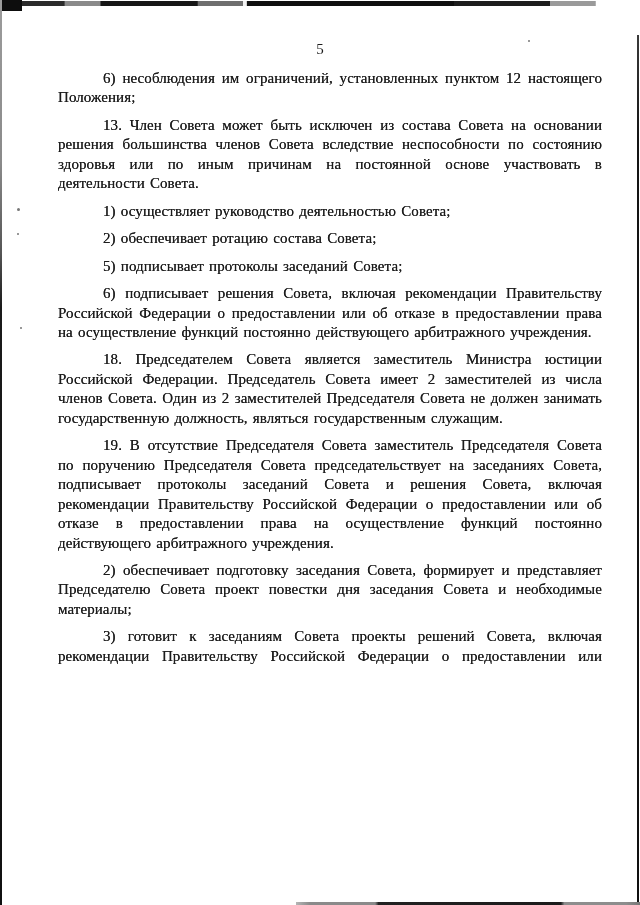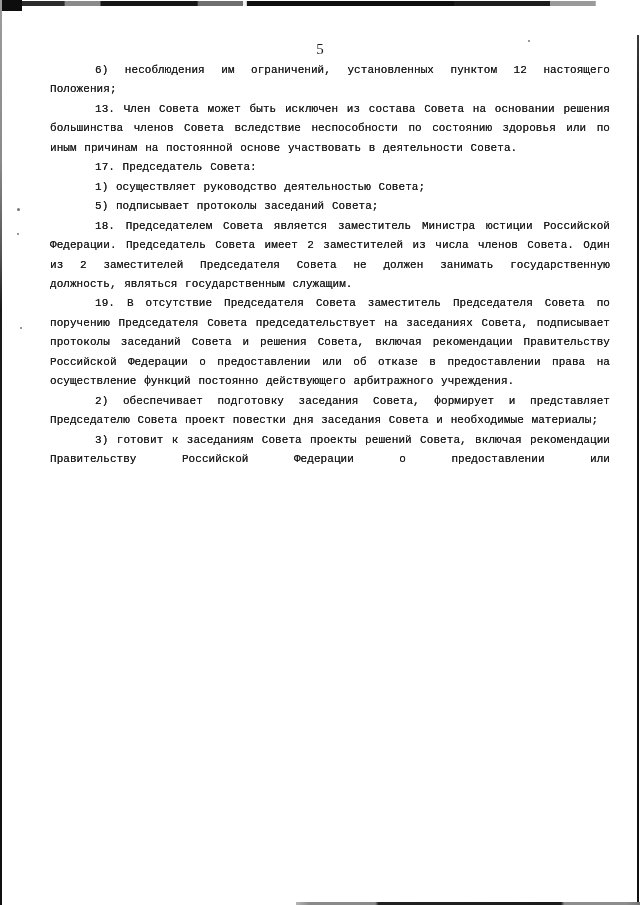--- a/index.html
+++ b/index.html
@@ -74,29 +74,28 @@
     text-align: center;
     font-size: 15px;
     line-height: 18px;
   }
   .doc {
     position: absolute;
     top: 61px; left: 50px;
     width: 560px;
   }
   .doc p {
-    margin: 0;
-    font-size: 11px;
+    margin: 8px;
+    font-size: 15px;
     line-height: 19.45px;
     text-indent: 45px;
     text-align: justify;
     word-spacing: 0.09em;
     letter-spacing: 0.005em;
     text-shadow: 0 0 0.4px rgba(10,10,10,0.85);
-    font-family: Liberation Mono, monospace;
   }
   .doc p:last-child { text-align-last: justify; }
 </style>
 </head>
 <body>
 
 <div class="page">
   <div class="top-bar"></div>
   <div class="top-left-block"></div>
   <div class="left-line"></div>
@@ -105,21 +104,22 @@
   <div class="speck s1"></div>
   <div class="speck s2"></div>
   <div class="speck s3"></div>
   <div class="speck s4"></div>
 
   <div class="page-number">5</div>
 
   <div class="doc" id="doc-body">
       <p>6) несоблюдения им ограничений, установленных пунктом 12 настоящего Положения;</p>
       <p>13. Член Совета может быть исключен из состава Совета на основании решения большинства членов Совета вследствие неспособности по состоянию здоровья или по иным причинам на постоянной основе участвовать в деятельности Совета.</p>
-      <p>17. Председатель Совета:</p>
       <p>1) осуществляет руководство деятельностью Совета;</p>
+      <p>2) обеспечивает ротацию состава Совета;</p>
       <p>5) подписывает протоколы заседаний Совета;</p>
+      <p>6) подписывает решения Совета, включая рекомендации Правительству Российской Федерации о предоставлении или об отказе в предоставлении права на осуществление функций постоянно действующего арбитражного учреждения.</p>
       <p>18. Председателем Совета является заместитель Министра юстиции Российской Федерации. Председатель Совета имеет 2 заместителей из числа членов Совета. Один из 2 заместителей Председателя Совета не должен занимать государственную должность, являться государственным служащим.</p>
       <p>19. В отсутствие Председателя Совета заместитель Председателя Совета по поручению Председателя Совета председательствует на заседаниях Совета, подписывает протоколы заседаний Совета и решения Совета, включая рекомендации Правительству Российской Федерации о предоставлении или об отказе в предоставлении права на осуществление функций постоянно действующего арбитражного учреждения.</p>
       <p>2) обеспечивает подготовку заседания Совета, формирует и представляет Председателю Совета проект повестки дня заседания Совета и необходимые материалы;</p>
       <p>3) готовит к заседаниям Совета проекты решений Совета, включая рекомендации Правительству Российской Федерации о предоставлении или</p>
     </div>
 </div>
 
 </body></html>

